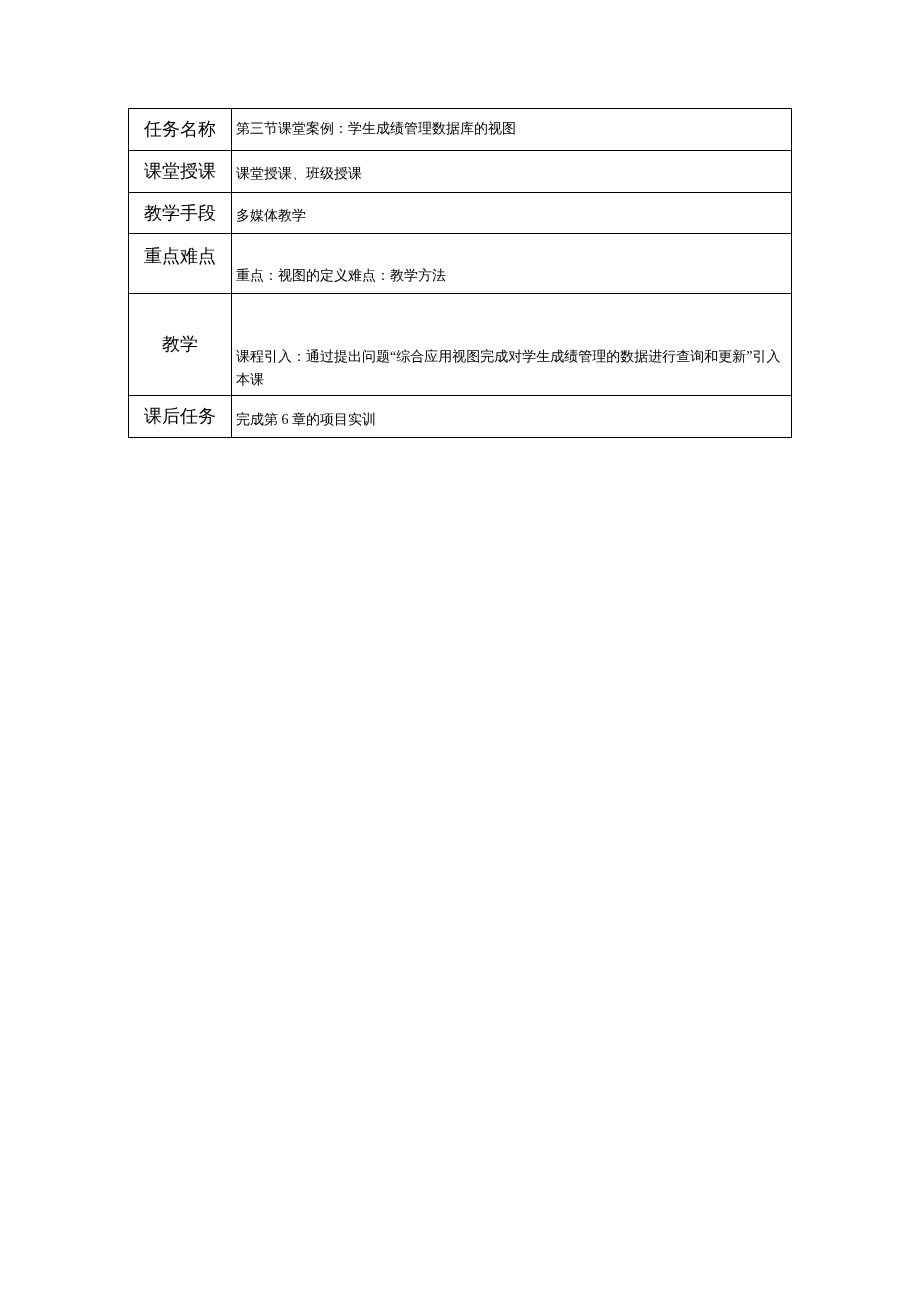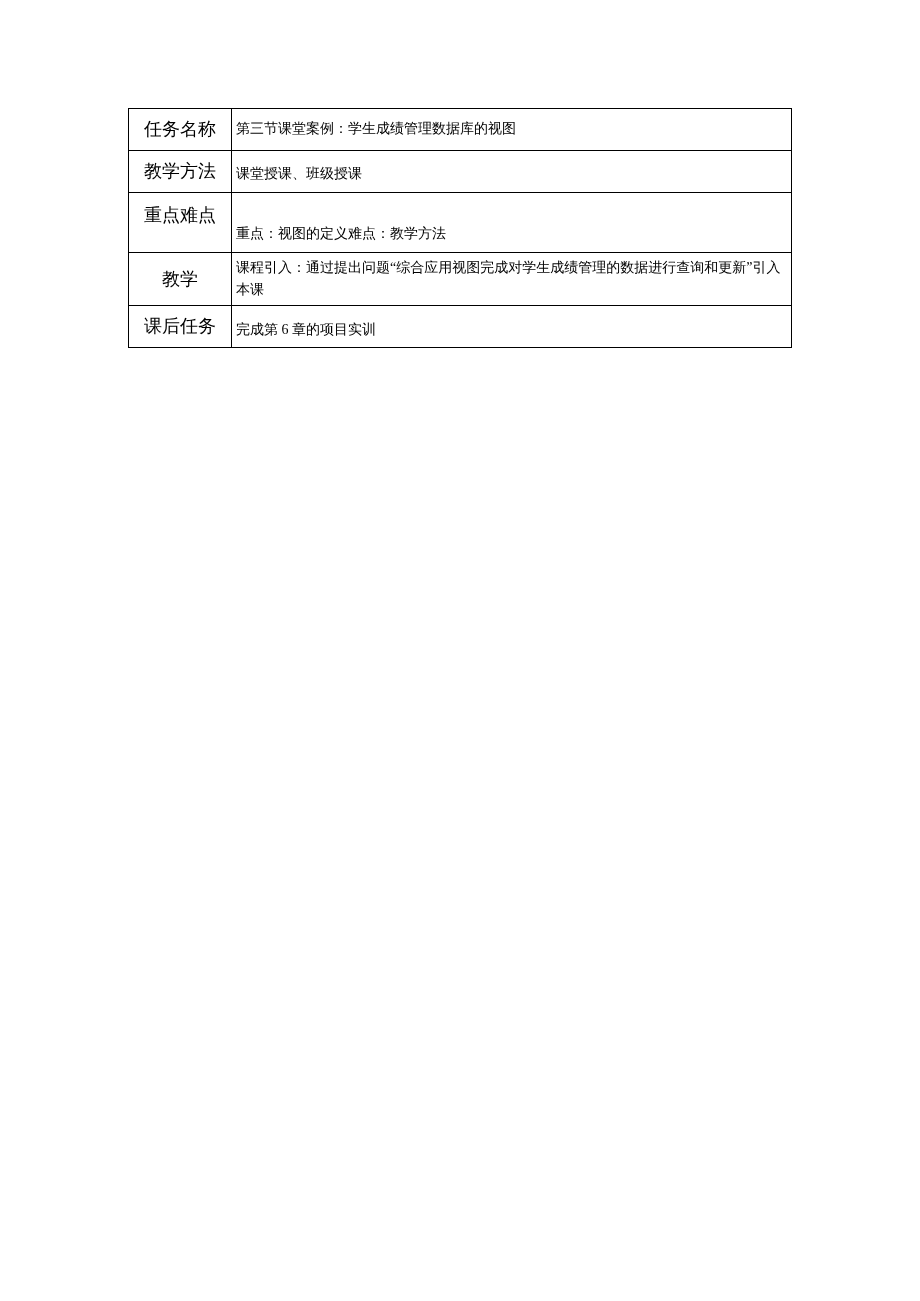--- a/index.html
+++ b/index.html
@@ -45,35 +45,40 @@
     .row-tall {
       height: 60px;
     }
     td.multiline {
       vertical-align: top;
       padding-top: 4px;
       padding-bottom: 4px;
     }
     td.multiline .line {
       display: block;
+      margin-top: 48px;
     }
   </style>
 </head>
 <body>
 
 <div class="page">
   <table>
     <tbody>
         <tr>
       <td class="label-cell">任务名称</td>
       <td class="content-cell">第三节课堂案例：学生成绩管理数据库的视图</td>
     </tr>
     <tr>
-      <td class="label-cell">教学方法</td>
+      <td class="label-cell">课堂授课</td>
       <td class="content-cell content-cell-bottom">课堂授课、班级授课</td>
+    </tr>
+    <tr>
+      <td class="label-cell">教学手段</td>
+      <td class="content-cell content-cell-bottom">多媒体教学</td>
     </tr>
     <tr class="row-tall">
       <td class="label-cell" style="vertical-align:top;padding-top:8px">重点难点</td>
       <td class="content-cell content-cell-bottom" style="vertical-align:bottom">重点：视图的定义难点：教学方法</td>
     </tr>
     <tr>
       <td class="label-cell">教学</td>
       <td class="content-cell multiline">
         <span class="line">课程引入：通过提出问题“综合应用视图完成对学生成绩管理的数据进行查询和更新”引入本课</span>
       </td>

